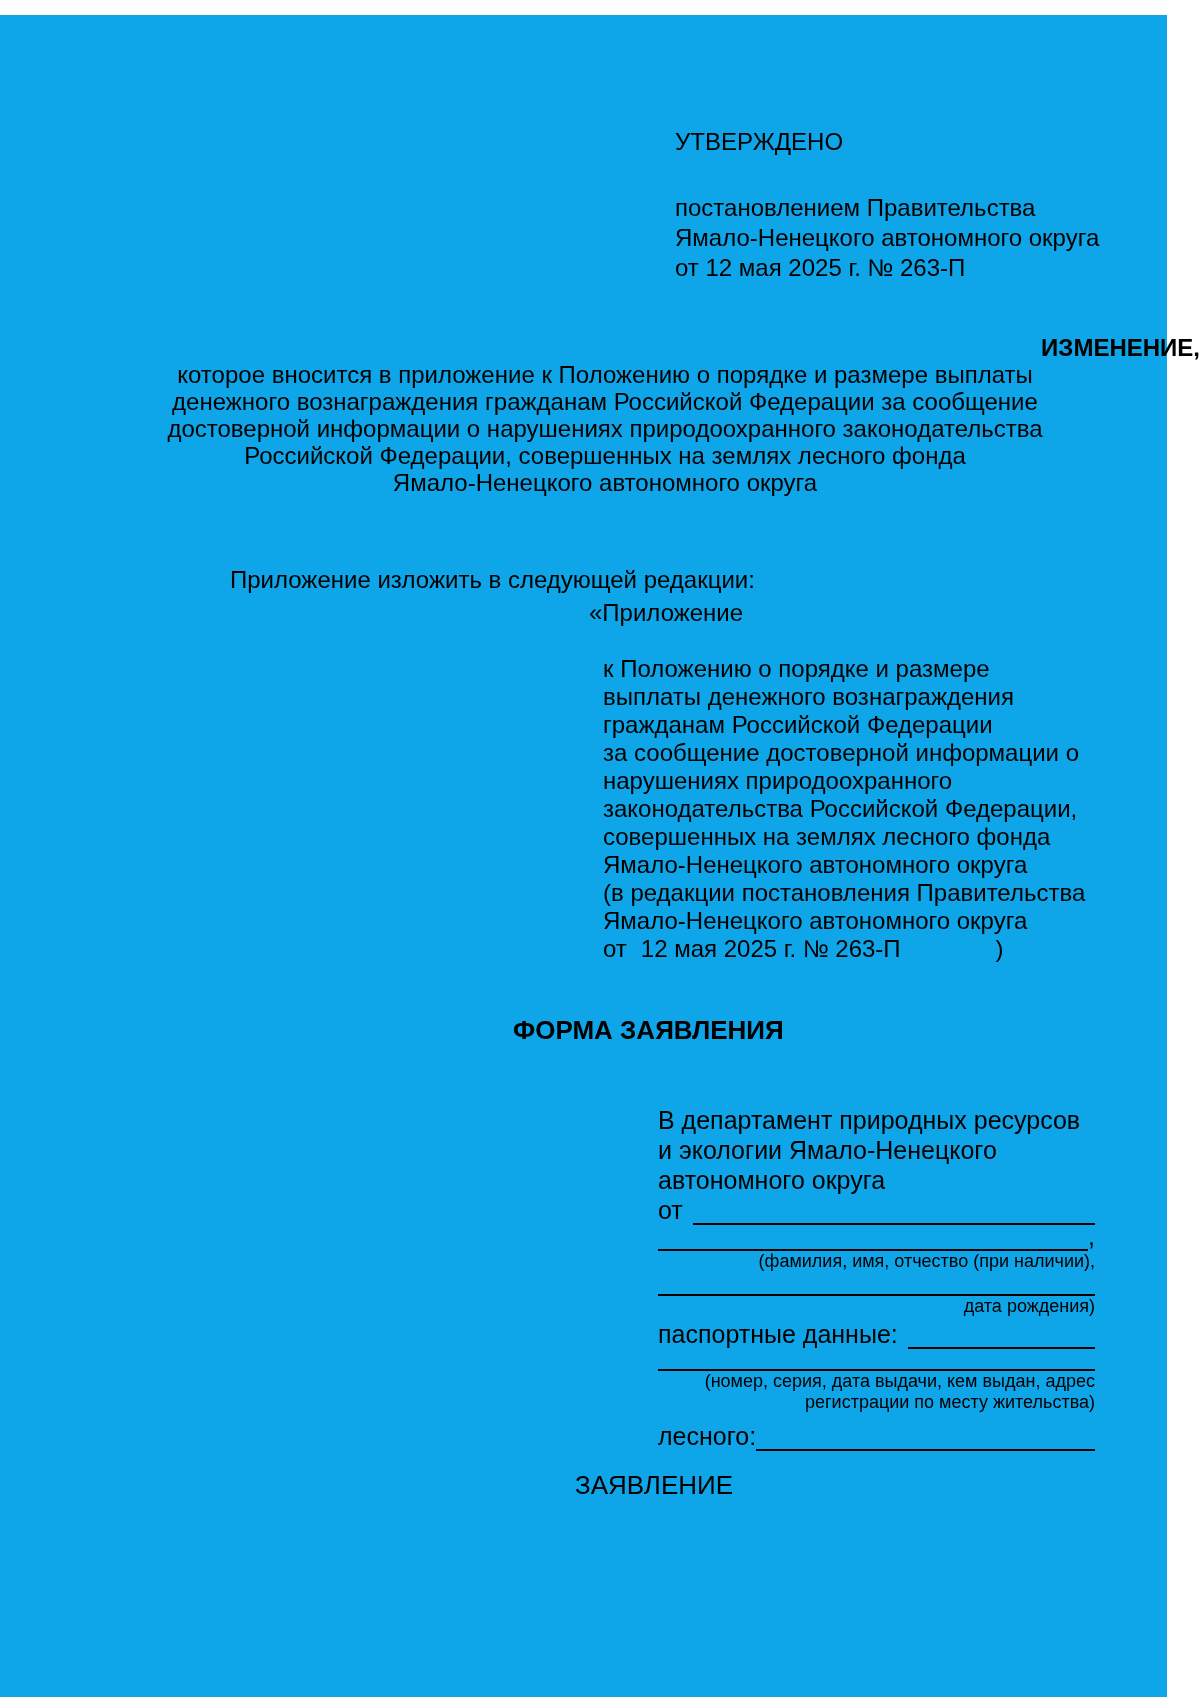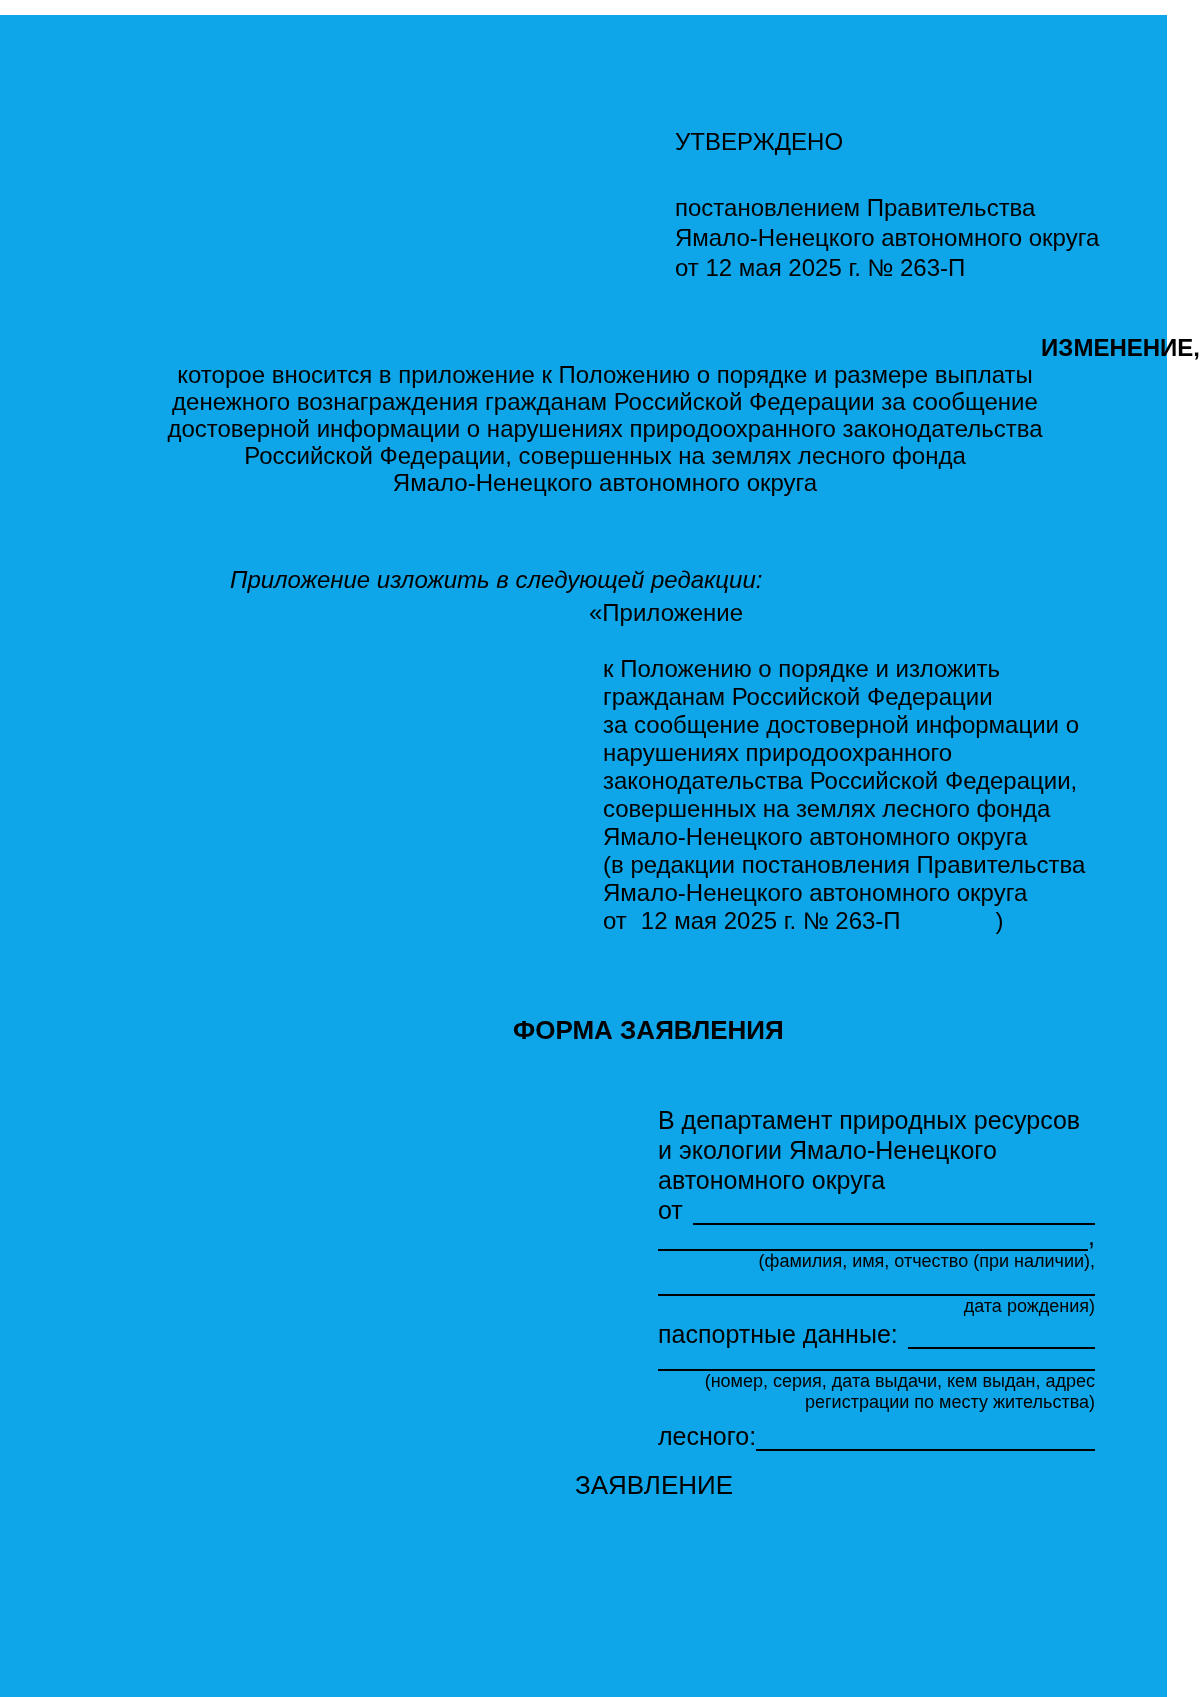--- a/index.html
+++ b/index.html
@@ -11,21 +11,21 @@
   .abs { position:absolute; }
   .b { font-weight:normal; }
   
   #approved-block { left:675px; top:112px; width:450px; }
   #approved-lines { margin-top:36px; }
   
   #change-heading { left:130px; top:318px; width:1070px; text-align:right; font-weight:bold; }
   #change-paragraph { left:5px; top:346px; width:1200px; text-align:center; line-height:27px; }
   #change-paragraph div { height:27px; }
   
-  #edit-instruction { left:230px; top:550px; width:900px;font-style:italic; }
+  #edit-instruction { left:230px; top:550px; width:900px; }
   #appendix-opening { left:589px; top:583px; }
   
   #appendix-ref { left:603px; top:640px; width:520px; line-height:28px; }
   #appendix-date-line { display:flex; align-items:baseline; }
   #appendix-date-line .date { margin-left:14px; }
   #appendix-date-line .paren { margin-left:95px; }
   
   #form-title { left:513px; top:1000px; font-weight:bold; font-size:26px; }
   #application-form { left:658px; top:1090px; width:437px; font-size:25px; line-height:30px; }
   .frow { display:flex; align-items:flex-end; height:30px; }
@@ -65,21 +65,22 @@
     <div>достоверной информации о нарушениях природоохранного законодательства</div>
     <div>Российской Федерации, совершенных на землях лесного фонда</div>
     <div>Ямало-Ненецкого автономного округа</div>
   </div>
 
   <div class="abs" id="edit-instruction">Приложение изложить в следующей редакции:</div>
 
   <div class="abs" id="appendix-opening">«Приложение</div>
 
   <div class="abs" id="appendix-ref">
-    <div>к Положению о порядке и изложить</div>
+    <div>к Положению о порядке и размере</div>
+    <div>выплаты денежного вознаграждения</div>
     <div>гражданам Российской Федерации</div>
     <div>за сообщение достоверной информации о</div>
     <div>нарушениях природоохранного</div>
     <div>законодательства Российской Федерации,</div>
     <div>совершенных на землях лесного фонда</div>
     <div>Ямало-Ненецкого автономного округа</div>
     <div>(в редакции постановления Правительства</div>
     <div>Ямало-Ненецкого автономного округа</div>
     <div id="appendix-date-line">
       <span>от</span>

